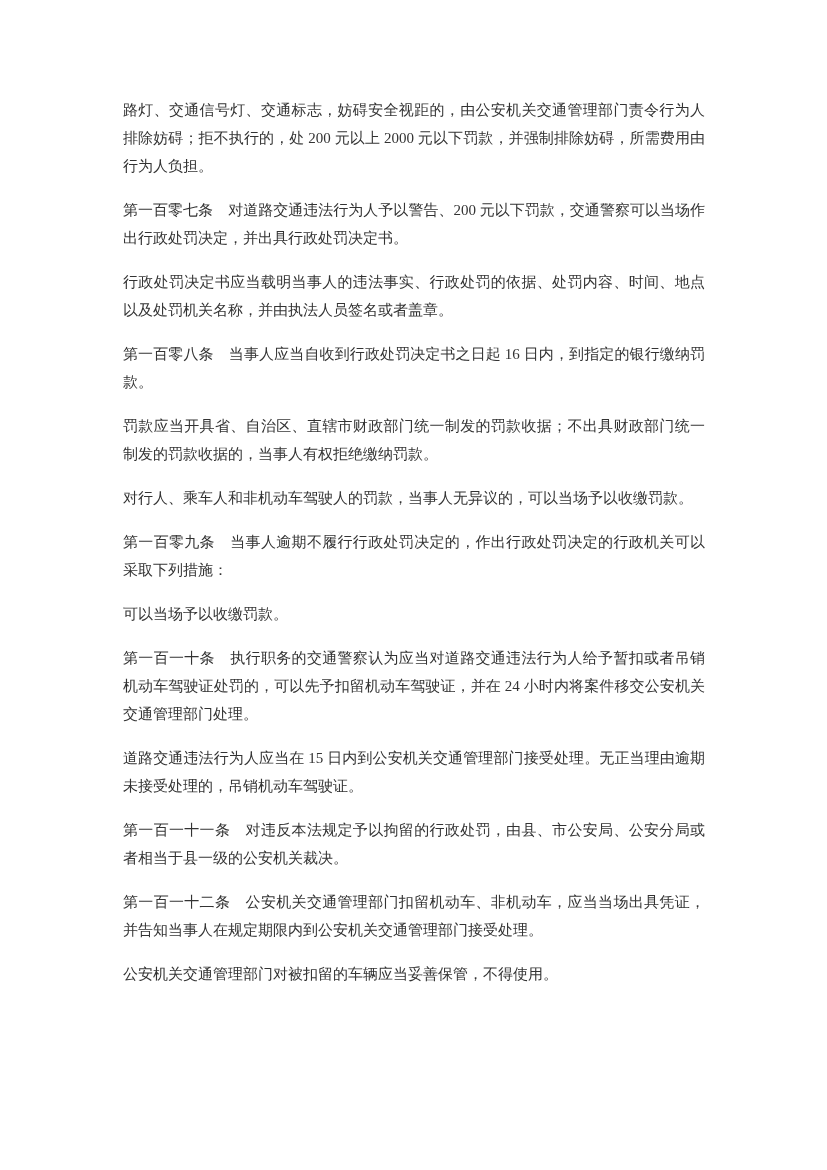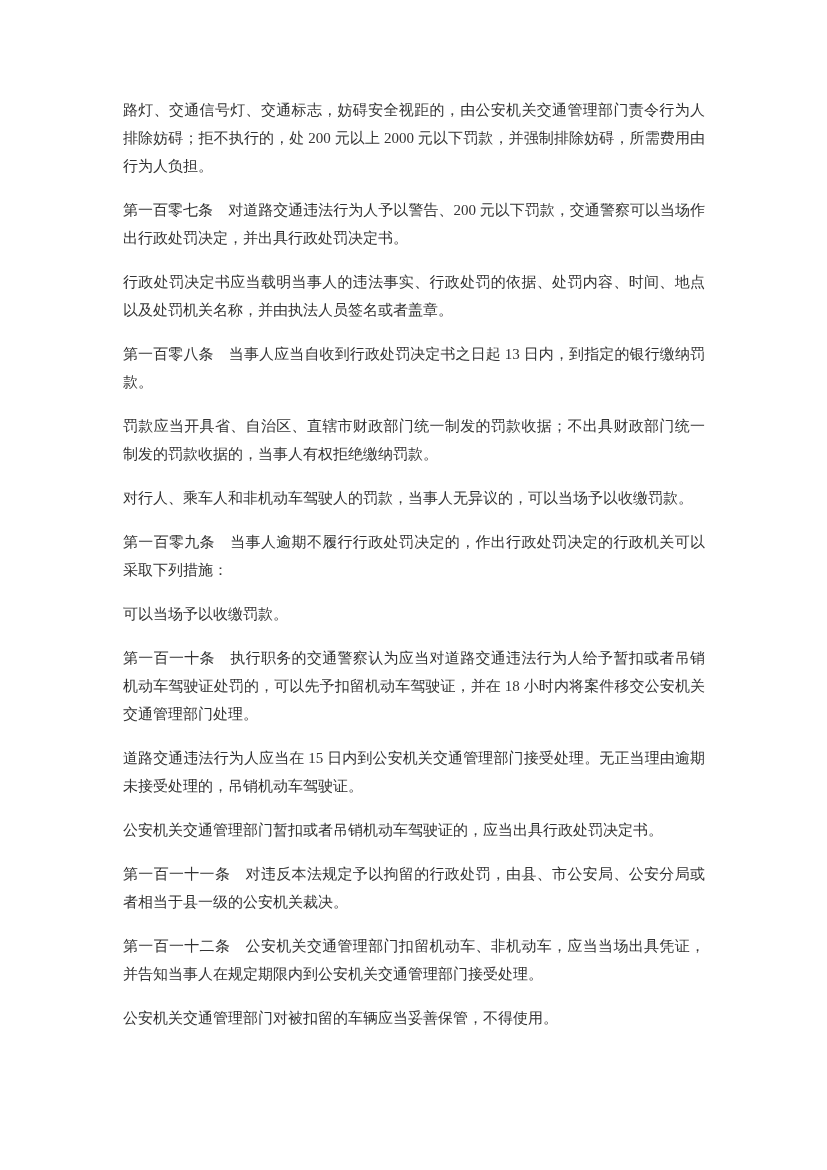--- a/index.html
+++ b/index.html
@@ -30,24 +30,23 @@
     word-break: break-all;
   }
 </style>
 </head>
 <body>
 
 <div class="page">
   <p class="para">路灯、交通信号灯、交通标志，妨碍安全视距的，由公安机关交通管理部门责令行为人排除妨碍；拒不执行的，处 200 元以上 2000 元以下罚款，并强制排除妨碍，所需费用由行为人负担。</p>
   <p class="para">第一百零七条　对道路交通违法行为人予以警告、200 元以下罚款，交通警察可以当场作出行政处罚决定，并出具行政处罚决定书。</p>
   <p class="para">行政处罚决定书应当载明当事人的违法事实、行政处罚的依据、处罚内容、时间、地点以及处罚机关名称，并由执法人员签名或者盖章。</p>
-  <p class="para">第一百零八条　当事人应当自收到行政处罚决定书之日起 13 日内，到指定的银行缴纳罚款。</p>
+  <p class="para">第一百零八条　当事人应当自收到行政处罚决定书之日起 16 日内，到指定的银行缴纳罚款。</p>
   <p class="para">罚款应当开具省、自治区、直辖市财政部门统一制发的罚款收据；不出具财政部门统一制发的罚款收据的，当事人有权拒绝缴纳罚款。</p>
   <p class="para">对行人、乘车人和非机动车驾驶人的罚款，当事人无异议的，可以当场予以收缴罚款。</p>
   <p class="para">第一百零九条　当事人逾期不履行行政处罚决定的，作出行政处罚决定的行政机关可以采取下列措施：</p>
   <p class="para">可以当场予以收缴罚款。</p>
-  <p class="para">第一百一十条　执行职务的交通警察认为应当对道路交通违法行为人给予暂扣或者吊销机动车驾驶证处罚的，可以先予扣留机动车驾驶证，并在 18 小时内将案件移交公安机关交通管理部门处理。</p>
+  <p class="para">第一百一十条　执行职务的交通警察认为应当对道路交通违法行为人给予暂扣或者吊销机动车驾驶证处罚的，可以先予扣留机动车驾驶证，并在 24 小时内将案件移交公安机关交通管理部门处理。</p>
   <p class="para">道路交通违法行为人应当在 15 日内到公安机关交通管理部门接受处理。无正当理由逾期未接受处理的，吊销机动车驾驶证。</p>
-  <p class="para">公安机关交通管理部门暂扣或者吊销机动车驾驶证的，应当出具行政处罚决定书。</p>
   <p class="para">第一百一十一条　对违反本法规定予以拘留的行政处罚，由县、市公安局、公安分局或者相当于县一级的公安机关裁决。</p>
   <p class="para">第一百一十二条　公安机关交通管理部门扣留机动车、非机动车，应当当场出具凭证，并告知当事人在规定期限内到公安机关交通管理部门接受处理。</p>
   <p class="para">公安机关交通管理部门对被扣留的车辆应当妥善保管，不得使用。</p>
 </div>
 
 </body></html>

